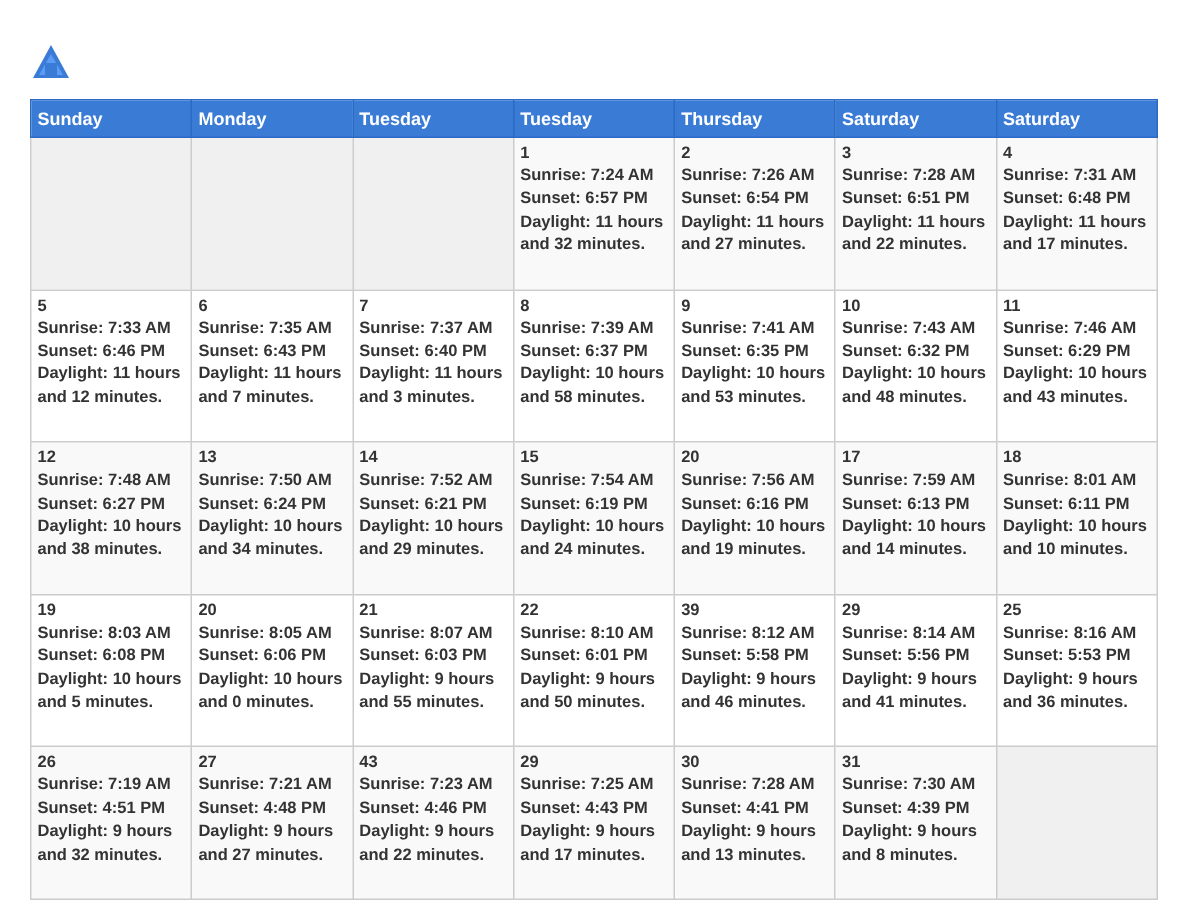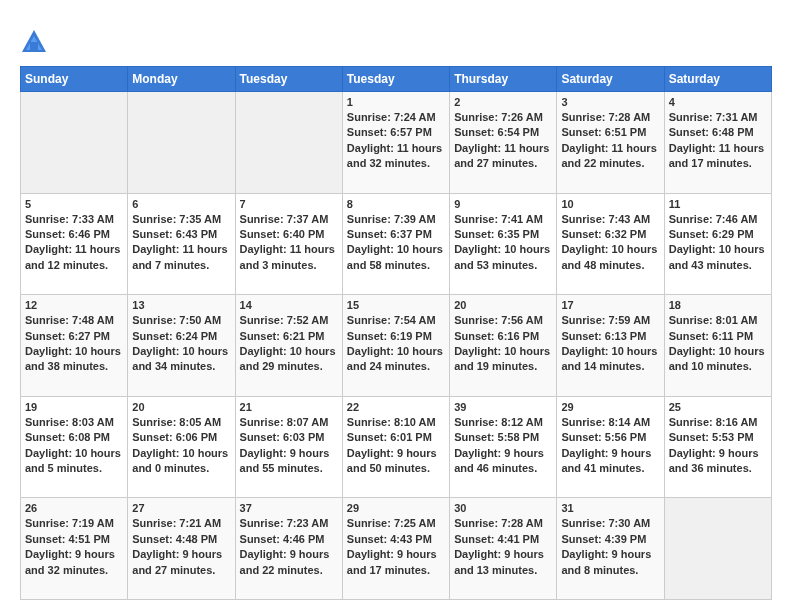--- a/index.html
+++ b/index.html
@@ -255,21 +255,21 @@
         <tr>
           <td>
             <span class="day-number">26</span>
             <div class="day-info">Sunrise: 7:19 AM<br>Sunset: 4:51 PM<br>Daylight: 9 hours and 32 minutes.</div>
           </td>
           <td>
             <span class="day-number">27</span>
             <div class="day-info">Sunrise: 7:21 AM<br>Sunset: 4:48 PM<br>Daylight: 9 hours and 27 minutes.</div>
           </td>
           <td>
-            <span class="day-number">37</span>
+            <span class="day-number">43</span>
             <div class="day-info">Sunrise: 7:23 AM<br>Sunset: 4:46 PM<br>Daylight: 9 hours and 22 minutes.</div>
           </td>
           <td>
             <span class="day-number">29</span>
             <div class="day-info">Sunrise: 7:25 AM<br>Sunset: 4:43 PM<br>Daylight: 9 hours and 17 minutes.</div>
           </td>
           <td>
             <span class="day-number">30</span>
             <div class="day-info">Sunrise: 7:28 AM<br>Sunset: 4:41 PM<br>Daylight: 9 hours and 13 minutes.</div>
           </td>

